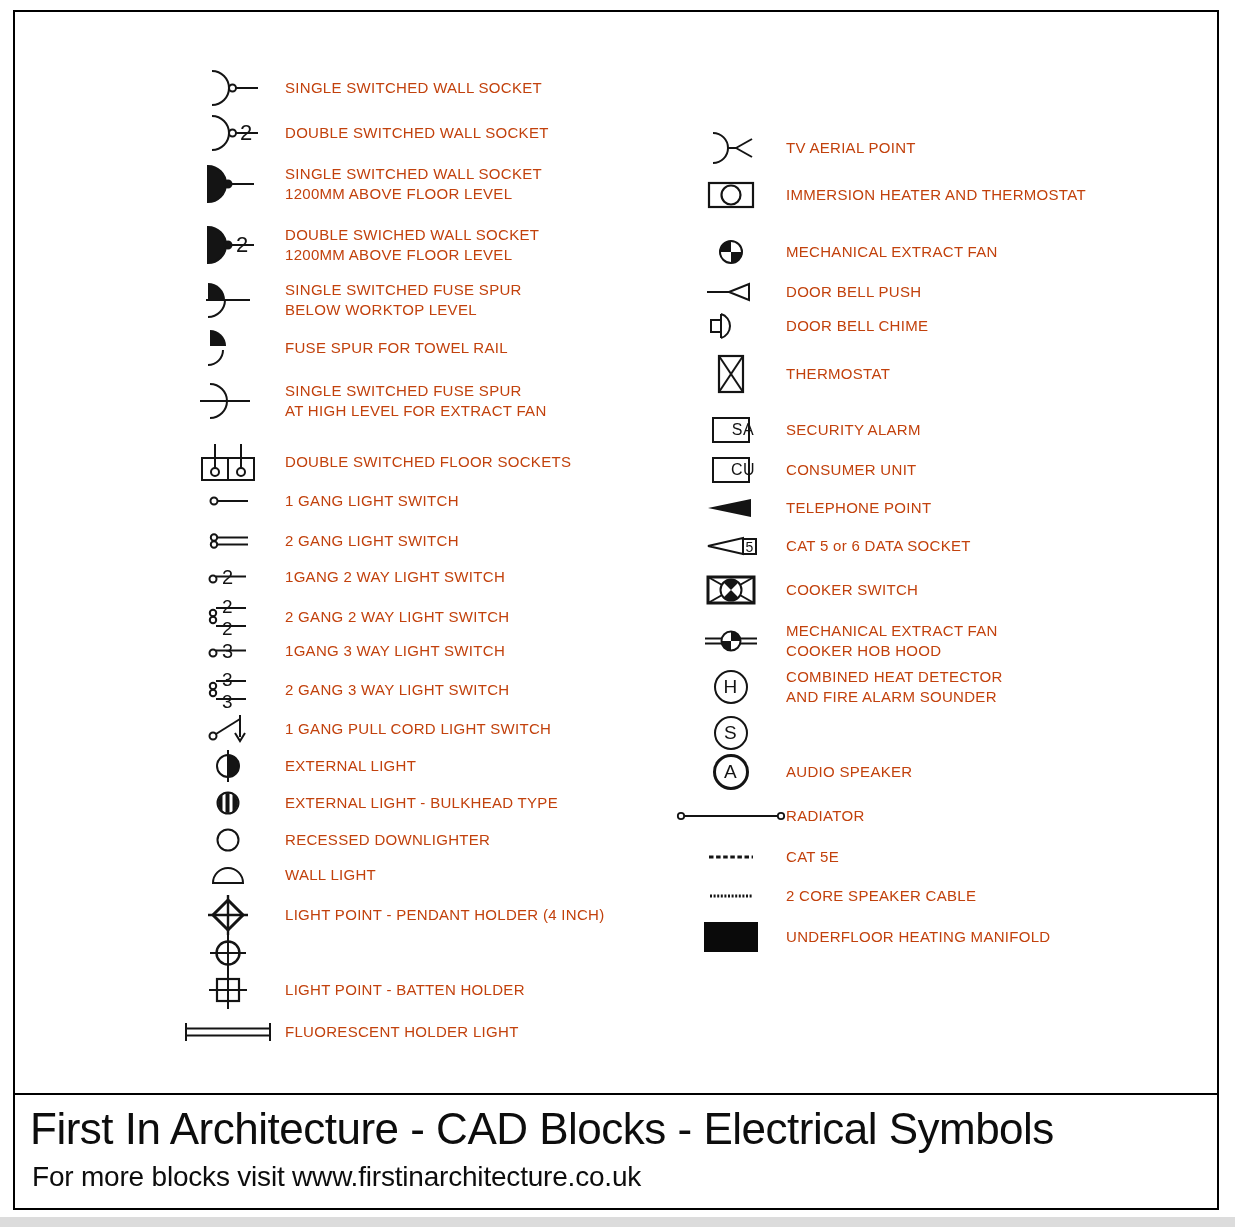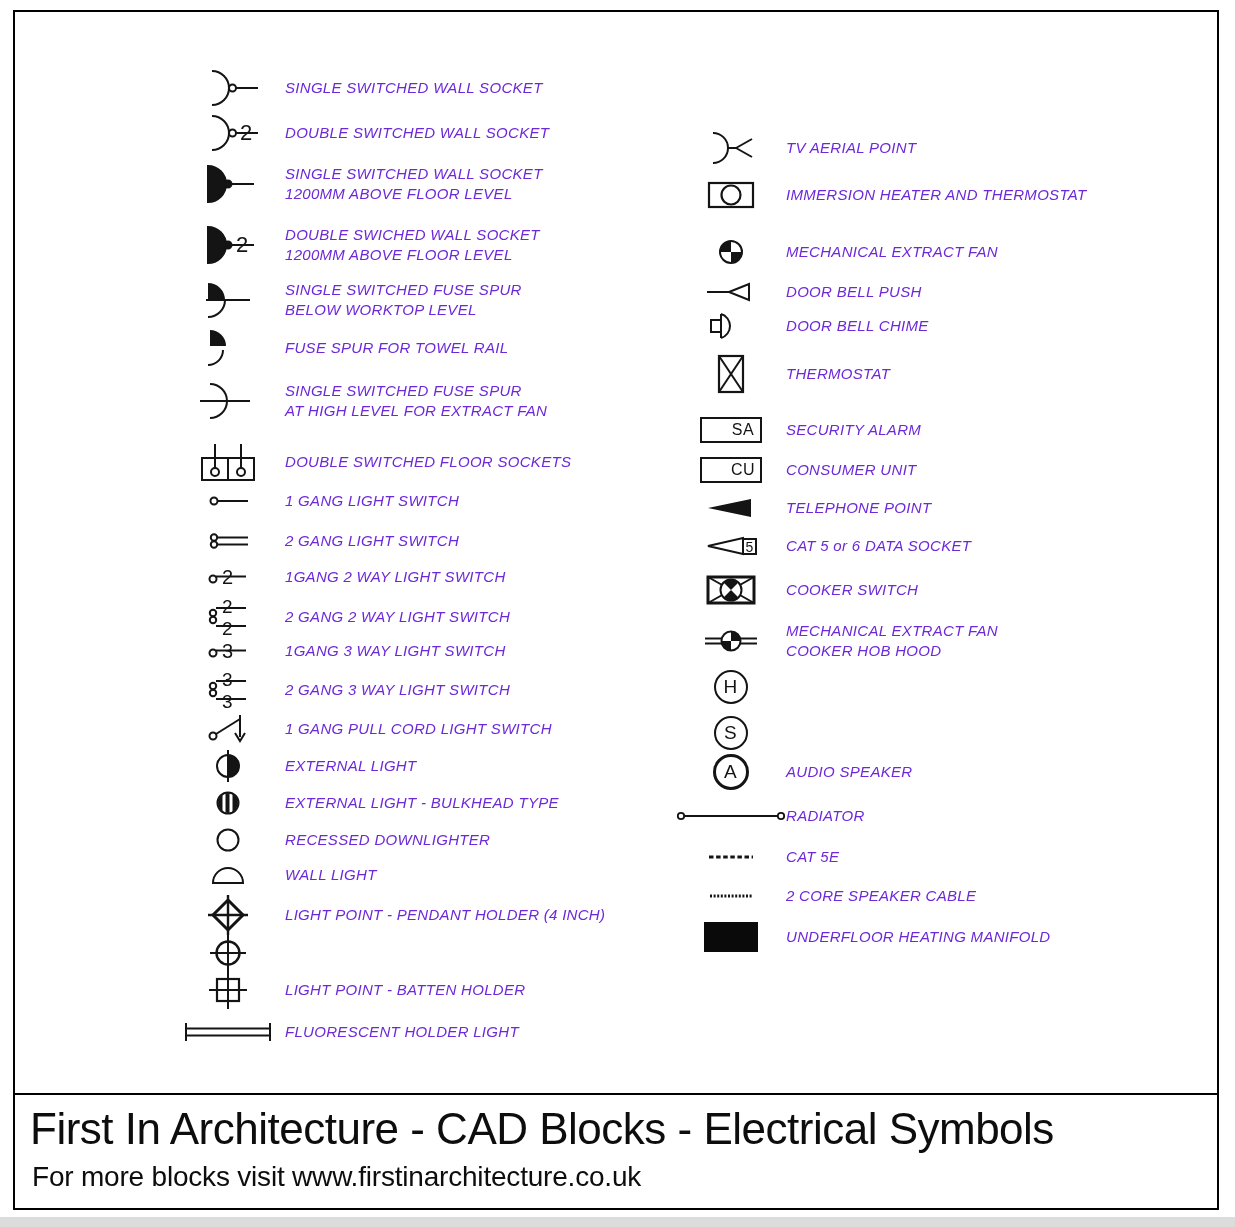--- a/index.html
+++ b/index.html
@@ -22,30 +22,30 @@
     position:absolute;height:60px;display:flex;align-items:center;
   }
   .row.L{left:170px;}
   .row.R{left:675px;}
   .cell{
     flex:none;display:flex;align-items:center;justify-content:center;
   }
   .row.L .cell{width:115px;}
   .row.R .cell{width:111px;}
   .lab{
-    font-size:15px;line-height:20px;letter-spacing:0.3px;white-space:nowrap;color:#6d28d9;font-style:italic;
+    font-size:15px;line-height:20px;letter-spacing:0.3px;white-space:nowrap;color:#c2410c;
   }
   .lab span{display:block;}
   svg.sym{stroke:#141414;fill:none;stroke-width:2;flex:none;}
   svg.sym text{stroke:none;fill:#141414;font-family:"Liberation Sans",sans-serif;}
   .boxsym{
     box-sizing:border-box;border:2px solid #141414;display:flex;align-items:center;
     justify-content:center;font-size:16px;letter-spacing:0.5px;color:#141414;background:#fff;
   }
-  .sqbox{width:62px;height:26px;padding-left:25px;}
+  .sqbox{width:38px;height:26px;padding-left:25px;}
   .circ{border-radius:50%;}
   .c-h,.c-s{width:34px;height:34px;border-width:2px;font-size:19px;}
   .c-a{width:36px;height:36px;border-width:3.5px;font-size:19px;}
   .footer-title{
     position:absolute;left:30px;top:1104px;font-size:44px;letter-spacing:-0.5px;
     color:#0d0d0d;white-space:nowrap;
   }
   .footer-sub{
     position:absolute;left:32px;top:1161px;font-size:28px;letter-spacing:-0.2px;
     color:#0d0d0d;white-space:nowrap;
@@ -523,20 +523,24 @@
     <span>COOKER HOB HOOD</span>
   </div>
 </div>
 
 <div class="row R" style="top:657px">
   <div class="cell">
     <div class="boxsym circ c-h">
       <span>H</span>
     </div>
   </div>
+  <div class="lab">
+    <span>COMBINED HEAT DETECTOR</span>
+    <span>AND FIRE ALARM SOUNDER</span>
+  </div>
 </div>
 
 <div class="row R" style="top:703px">
   <div class="cell">
     <div class="boxsym circ c-s">
       <span>S</span>
     </div>
   </div>
 </div>
 

